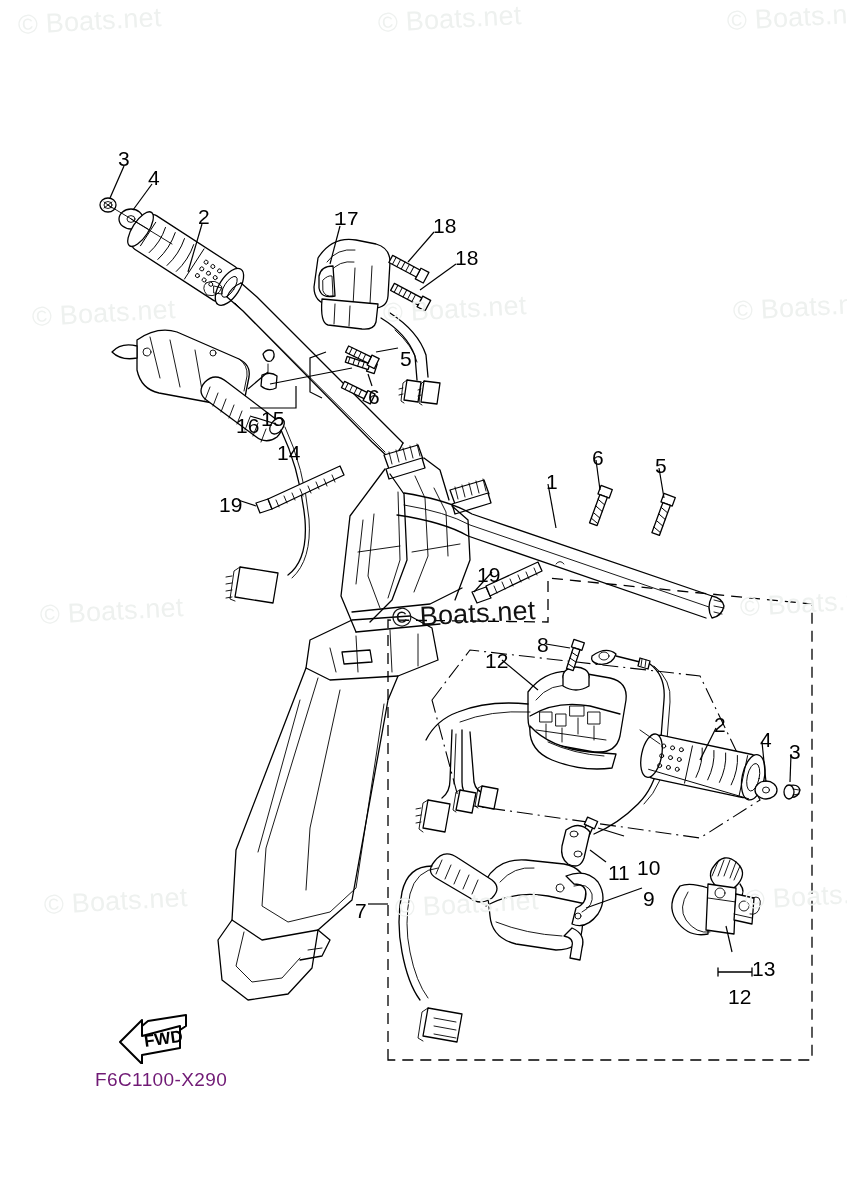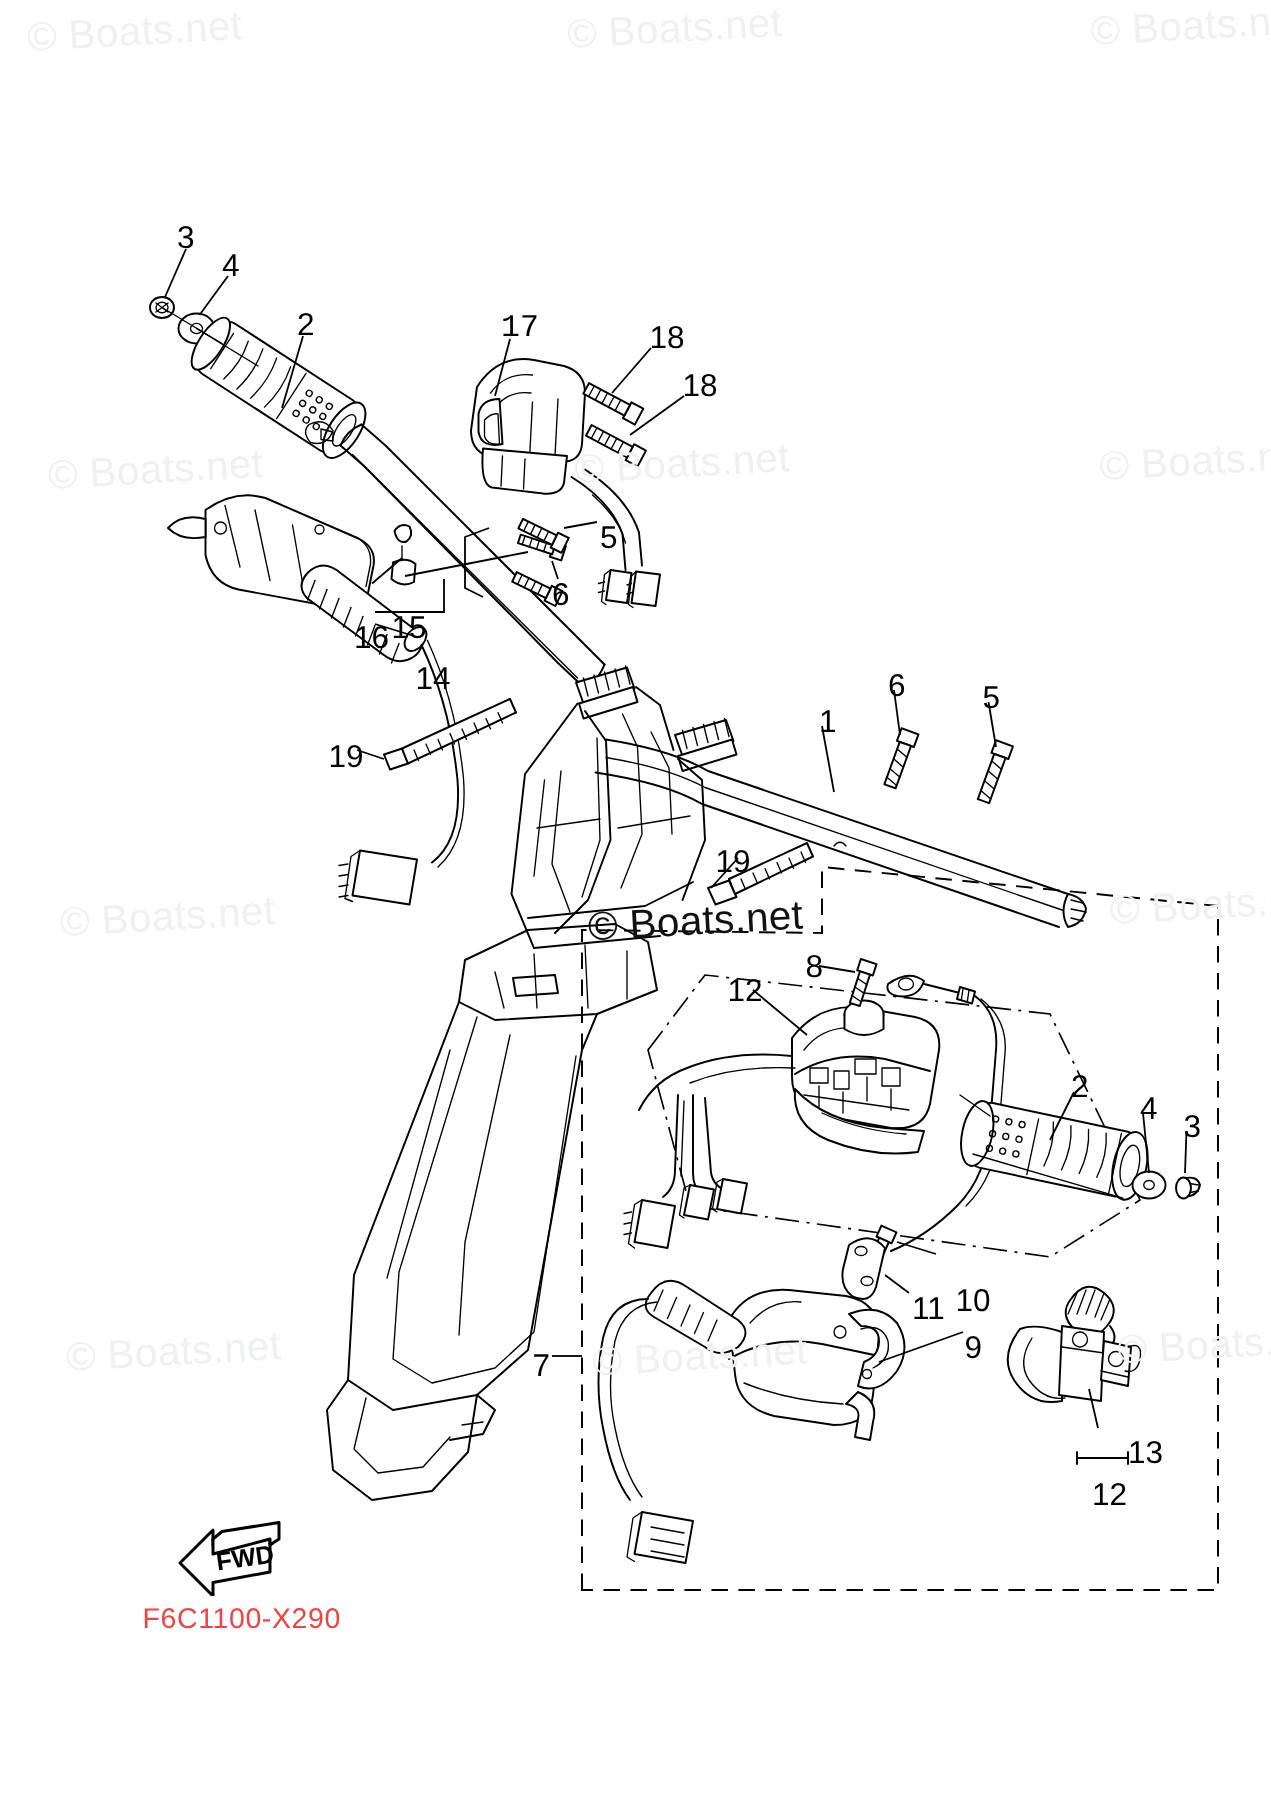--- a/index.html
+++ b/index.html
@@ -30,21 +30,21 @@
     font-size:21px;
     color:#000;
     z-index:9;
     white-space:nowrap;
     line-height:1;
   }
   #partno{
     position:absolute;
     left:95px;top:1069px;
     font-family:"Liberation Sans", sans-serif;
-    font-size:19px;letter-spacing:0.4px;color:#ef4444;z-index:9;
+    font-size:19px;letter-spacing:0.4px;color:#701a75;z-index:9;
   }
   #fwd-wrap{position:absolute;left:112px;top:1012px;z-index:9;}
 </style>
 </head>
 <body>
 
 <div id="stage">
 
   <svg id="art" width="847" height="1200" viewBox="0 0 847 1200">
     <defs>

